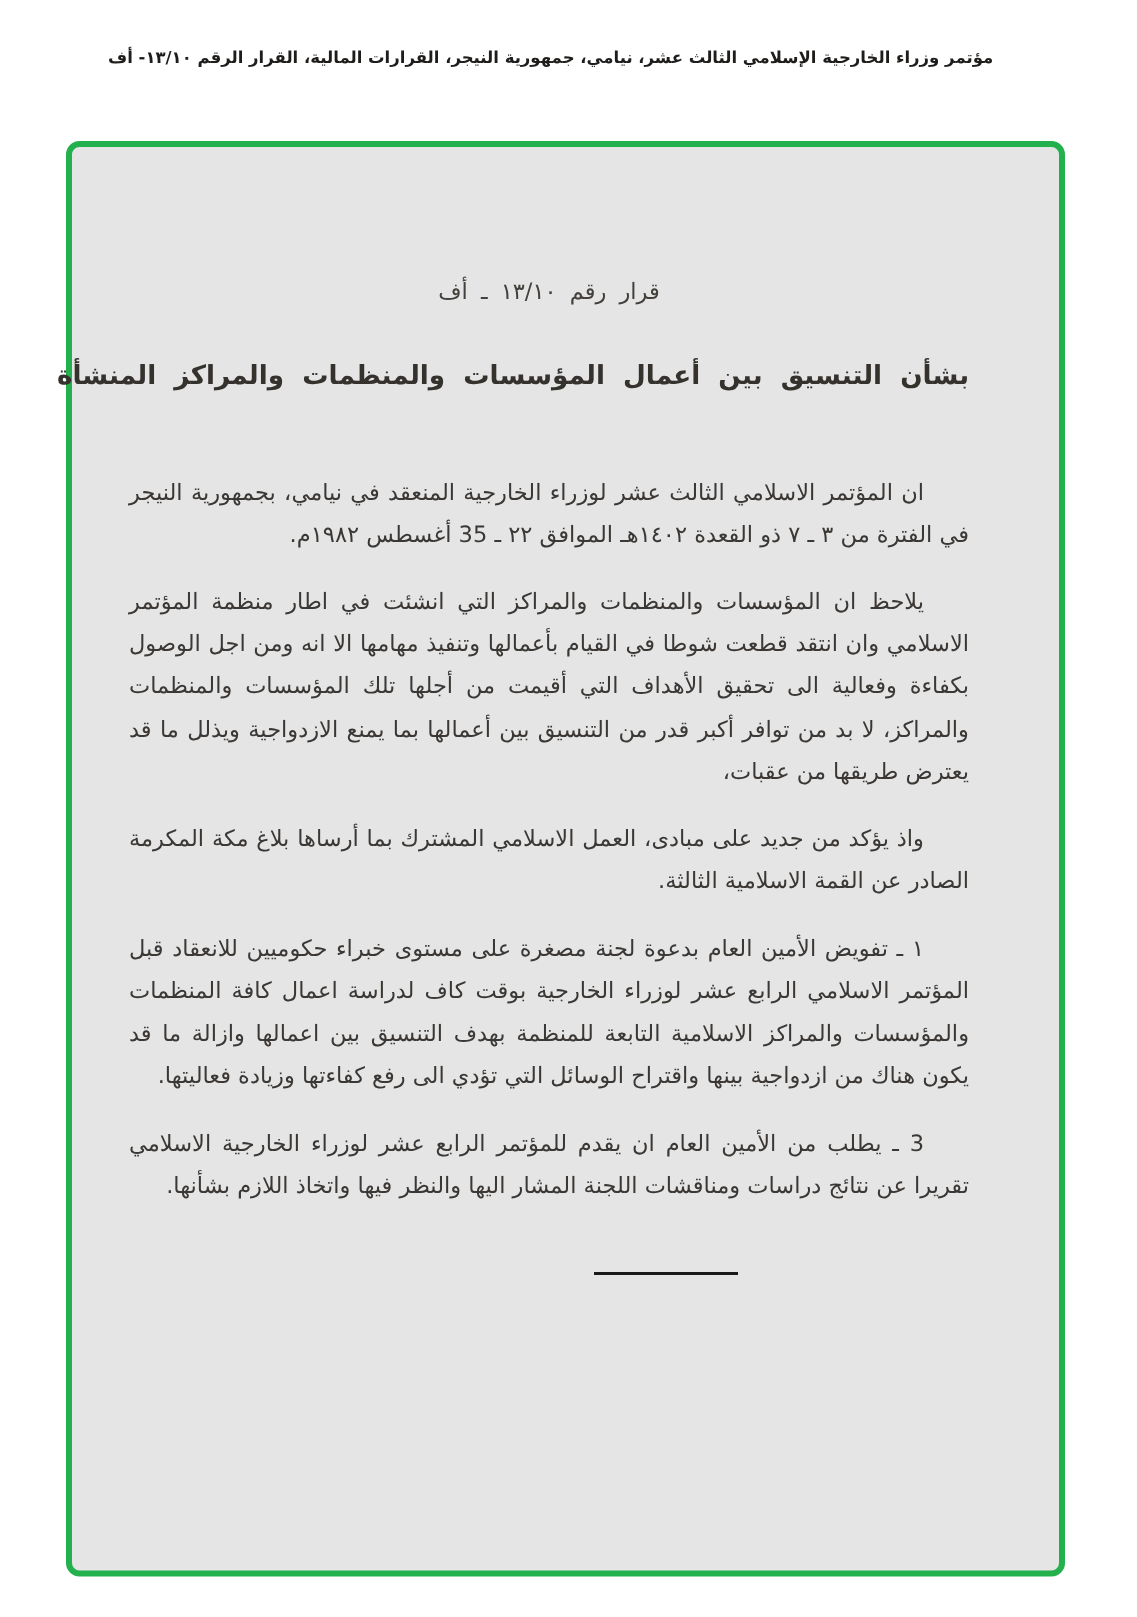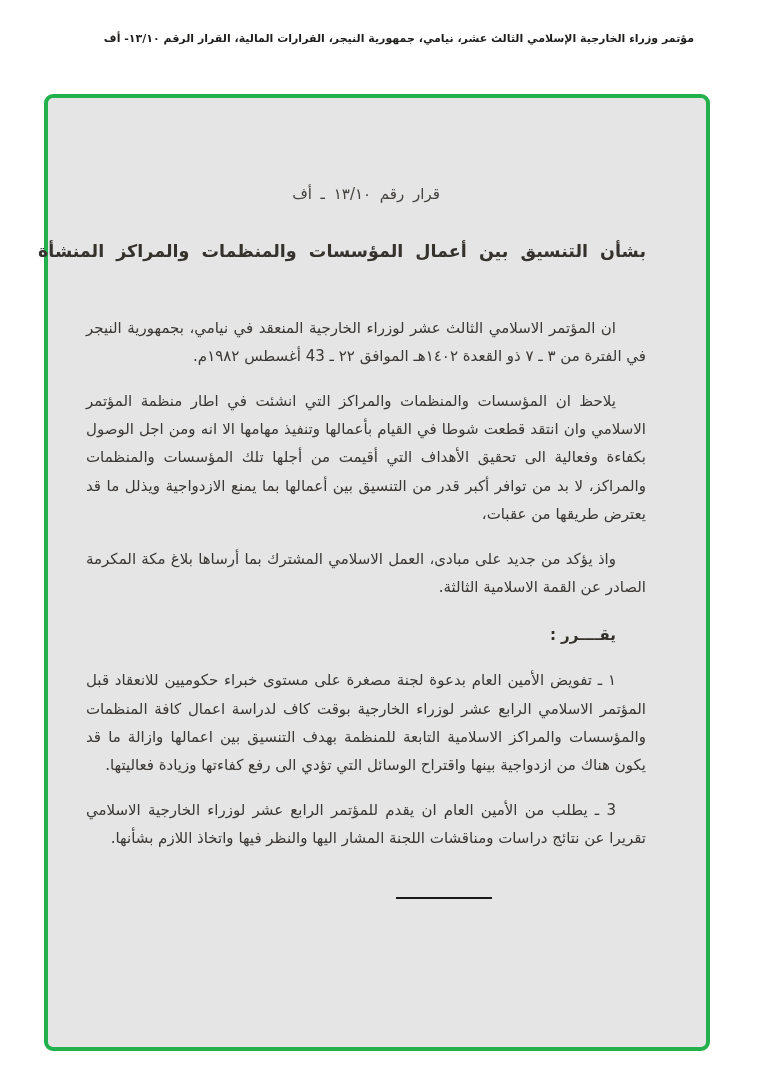--- a/index.html
+++ b/index.html
@@ -18,21 +18,21 @@
   .citation-header {
     position: absolute;
     top: 32px;
     left: 72px;
     right: 64px;
   }
   .citation-line-1 {
     direction: rtl;
     font-size: 11px;
     font-weight: bold;
-    text-align: right;
+    text-align: left;
     white-space: nowrap;
     color: #1f1d1b;
   }
   .citation-line-2 {
     direction: rtl;
     font-size: 10.5px;
     font-weight: bold;
     text-align: left;
     margin-top: 4px;
     color: #1f1d1b;
@@ -111,28 +111,27 @@
 
 <div class="document-frame" style="border-color: rgb(34, 177, 76);">
   <div class="document-content" lang="ar">
 
     <div class="resolution-number">قرار رقم ١٣/١٠ ـ أف</div>
 
     <div class="document-title">
       <div class="title-line">بشأن التنسيق بين أعمال المؤسسات والمنظمات والمراكز المنشأة</div>
     </div>
 
-    <p class="para para-first">ان المؤتمر الاسلامي الثالث عشر لوزراء الخارجية المنعقد في نيامي، بجمهورية النيجر في الفترة من ٣ ـ ٧ ذو القعدة ١٤٠٢هـ الموافق ٢٢ ـ 43 أغسطس ١٩٨٢م.</p>
+    <p class="para para-first">ان المؤتمر الاسلامي الثالث عشر لوزراء الخارجية المنعقد في نيامي، بجمهورية النيجر في الفترة من ٣ ـ ٧ ذو القعدة ١٤٠٢هـ الموافق ٢٢ ـ 35 أغسطس ١٩٨٢م.</p>
 
 
     <p class="para">يلاحظ ان المؤسسات والمنظمات والمراكز التي انشئت في اطار منظمة المؤتمر الاسلامي وان انتقد قطعت شوطا في القيام بأعمالها وتنفيذ مهامها الا انه ومن اجل الوصول بكفاءة وفعالية الى تحقيق الأهداف التي أقيمت من أجلها تلك المؤسسات والمنظمات والمراكز، لا بد من توافر أكبر قدر من التنسيق بين أعمالها بما يمنع الازدواجية ويذلل ما قد يعترض طريقها من عقبات،</p>
 
     <p class="para">واذ يؤكد من جديد على مبادى، العمل الاسلامي المشترك بما أرساها بلاغ مكة المكرمة الصادر عن القمة الاسلامية الثالثة.</p>
 
-    <p class="decides-heading">يقــــرر :</p>
 
     <p class="para">١ ـ تفويض الأمين العام بدعوة لجنة مصغرة على مستوى خبراء حكوميين للانعقاد قبل المؤتمر الاسلامي الرابع عشر لوزراء الخارجية بوقت كاف لدراسة اعمال كافة المنظمات والمؤسسات والمراكز الاسلامية التابعة للمنظمة بهدف التنسيق بين اعمالها وازالة ما قد يكون هناك من ازدواجية بينها واقتراح الوسائل التي تؤدي الى رفع كفاءتها وزيادة فعاليتها.</p>
 
     <p class="para">3 ـ يطلب من الأمين العام ان يقدم للمؤتمر الرابع عشر لوزراء الخارجية الاسلامي تقريرا عن نتائج دراسات ومناقشات اللجنة المشار اليها والنظر فيها واتخاذ اللازم بشأنها.</p>
 
     <div class="end-rule"></div>
 
   </div>
 </div>
 

